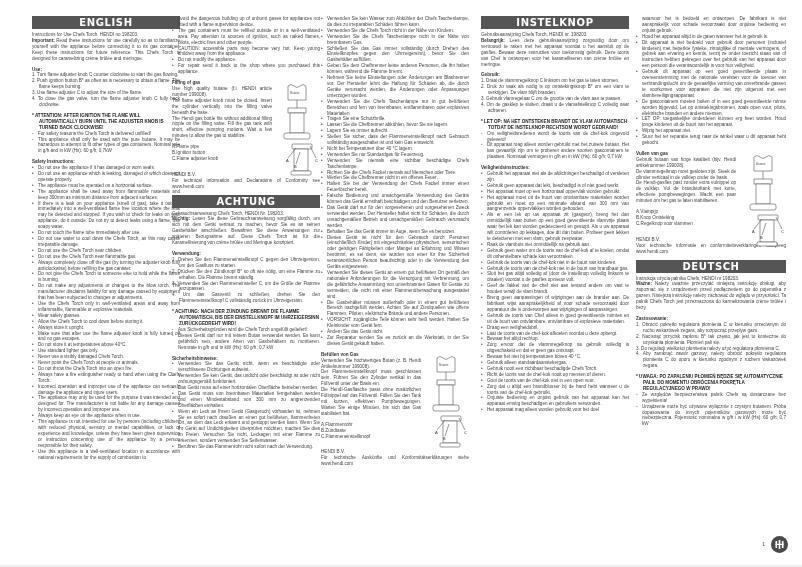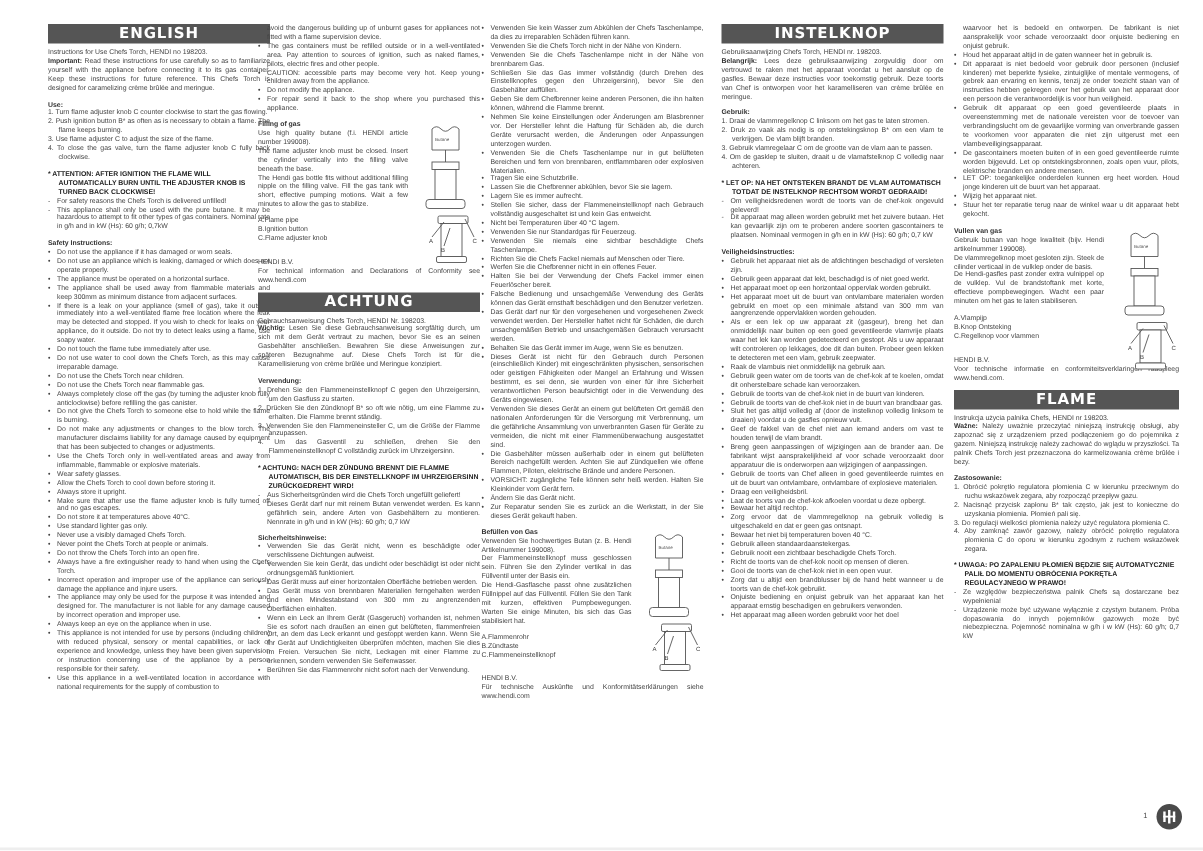--- a/index.html
+++ b/index.html
@@ -317,21 +317,21 @@
         <text x="20" y="86" font-size="4" fill="#333">B</text>
         <text x="41" y="80" font-size="4" fill="#333">C</text>
       </svg>
     </div>
     <div class="gap"></div>
     <div class="gap"></div>
     <p>HENDI B.V.</p>
     <p>Voor technische informatie en conformiteitsverklaringen raadpleeg www.hendi.com.</p>
     <div class="gap"></div>
 
-    <div class="lang-header">FLAME</div>
+    <div class="lang-header">DEUTSCH</div>
     <p>Instrukcja użycia palnika Chefs, HENDI nr 198203.</p>
     <p><span class="b">Ważne:</span><span> Należy uważnie przeczytać niniejszą instrukcję obsługi, aby zapoznać się z urządzeniem przed podłączeniem go do pojemnika z gazem. Niniejszą instrukcję należy zachować do wglądu w przyszłości. Ta palnik Chefs Torch jest przeznaczona do karmelizowania crème brûlée i bezy.</span></p>
     <div class="h">Zastosowanie:</div>
     <ol>
       <li>1. Obrócić pokrętło regulatora płomienia C w kierunku przeciwnym do ruchu wskazówek zegara, aby rozpocząć przepływ gazu.</li>
       <li>2. Nacisnąć przycisk zapłonu B* tak często, jak jest to konieczne do uzyskania płomienia. Płomień pali się.</li>
       <li>3. Do regulacji wielkości płomienia należy użyć regulatora płomienia C.</li>
       <li>4. Aby zamknąć zawór gazowy, należy obrócić pokrętło regulatora płomienia C do oporu w kierunku zgodnym z ruchem wskazówek zegara.</li>
     </ol>
     <div class="att">* UWAGA: PO ZAPALENIU PŁOMIEŃ BĘDZIE SIĘ AUTOMATYCZNIE PALIŁ DO MOMENTU OBRÓCENIA POKRĘTŁA REGULACYJNEGO W PRAWO!</div>

